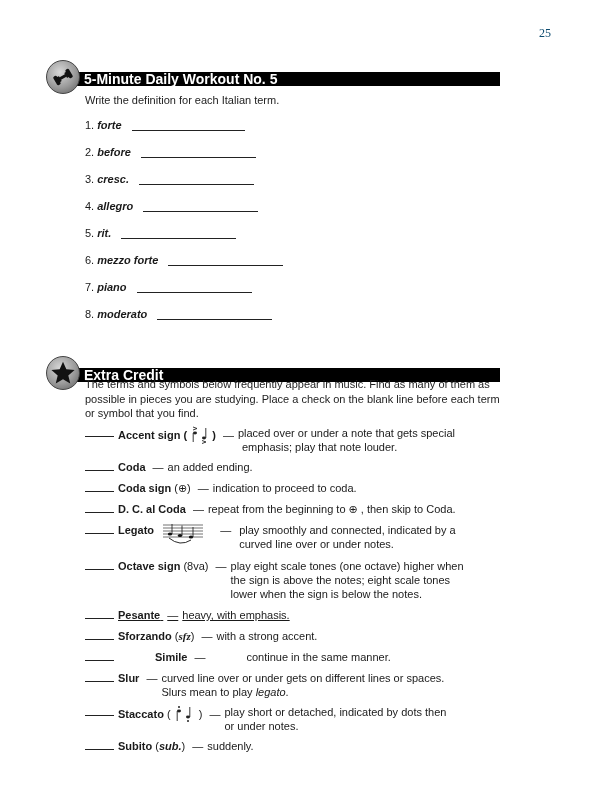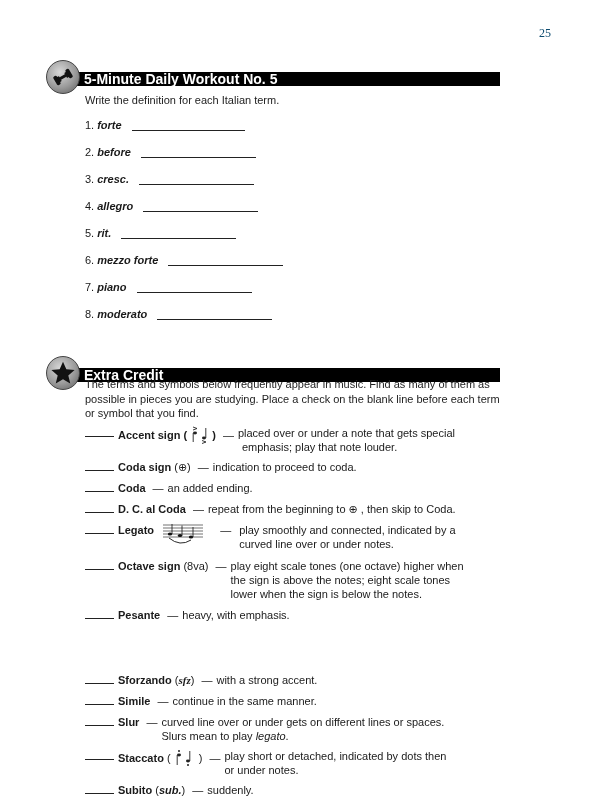--- a/index.html
+++ b/index.html
@@ -223,33 +223,33 @@
     </span>
     <span class="def">
       <span class="hang">placed over or under a note that gets special</span>
       <span class="hang" style="padding-left:4px;">emphasis; play that note louder.</span>
     </span>
   </li>
 
   <li class="credit-item" style="height:21px;">
     <span class="check-blank"></span>
     <span class="label-wrap">
+      <span class="term">Coda</span>
+      <span class="dash">—</span>
+    </span>
+    <span class="def">an added ending.</span>
+  </li>
+
+  <li class="credit-item" style="height:21px;">
+    <span class="check-blank"></span>
+    <span class="label-wrap">
       <span class="term">Coda sign</span><span class="sym"> (⊕)</span>
       <span class="dash">—</span>
     </span>
     <span class="def">indication to proceed to coda.</span>
-  </li>
-
-  <li class="credit-item" style="height:21px;">
-    <span class="check-blank"></span>
-    <span class="label-wrap">
-      <span class="term">Coda</span>
-      <span class="dash">—</span>
-    </span>
-    <span class="def">an added ending.</span>
   </li>
 
   <li class="credit-item" style="height:21px;">
     <span class="check-blank"></span>
     <span class="label-wrap">
       <span class="term">D. C. al Coda</span>
       <span class="dash">—</span>
     </span>
     <span class="def">repeat from the beginning to ⊕ , then skip to Coda.</span>
   </li>
@@ -290,39 +290,39 @@
       <span class="term">Octave sign</span><span class="sym"> (8va)</span>
       <span class="dash">—</span>
     </span>
     <span class="def">
       <span class="hang">play eight scale tones (one octave) higher when</span>
       <span class="hang">the sign is above the notes; eight scale tones</span>
       <span class="hang">lower when the sign is below the notes.</span>
     </span>
   </li>
 
-  <li class="credit-item" style="height:21px;">
+  <li class="credit-item" style="height:21px;text-decoration:underline;">
     <span class="check-blank"></span>
     <span class="label-wrap">
       <span class="term">Pesante</span>
       <span class="dash">—</span>
     </span>
     <span class="def">heavy, with emphasis.</span>
   </li>
 
-  <li class="credit-item" style="height:21px;margin-top:44px;">
+  <li class="credit-item" style="height:21px;">
     <span class="check-blank"></span>
     <span class="label-wrap">
       <span class="term">Sforzando</span><span class="sym"> (</span><span class="sfz">sfz</span><span class="sym">)</span>
       <span class="dash">—</span>
     </span>
     <span class="def">with a strong accent.</span>
   </li>
 
-  <li class="credit-item" style="height:21px;">
+  <li class="credit-item" style="height:21px;gap:37px;">
     <span class="check-blank"></span>
     <span class="label-wrap">
       <span class="term">Simile</span>
       <span class="dash">—</span>
     </span>
     <span class="def">continue in the same manner.</span>
   </li>
 
   <li class="credit-item" style="height:34px;">
     <span class="check-blank"></span>

